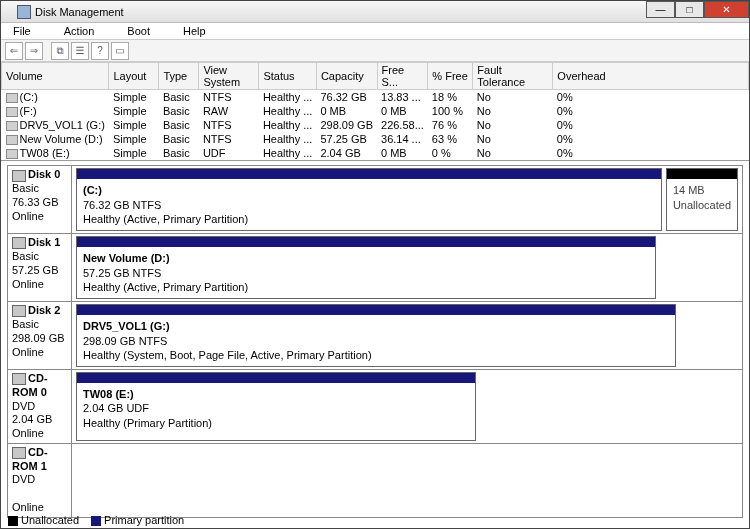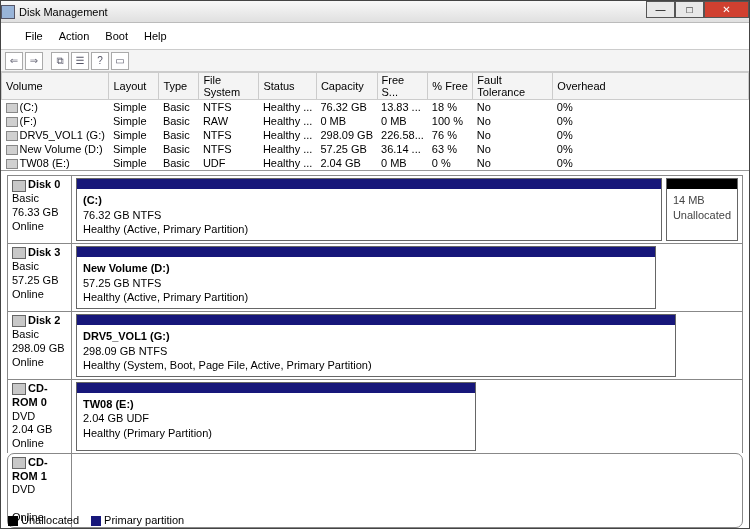--- a/index.html
+++ b/index.html
@@ -1,33 +1,33 @@
 <!DOCTYPE html>
 <html><head>
 <meta charset="utf-8">
 <style>
 * { box-sizing: border-box; margin: 0; padding: 0; font-family: "Segoe UI", Tahoma, sans-serif; font-size: 11px; }
 body { background: #fff; width: 750px; height: 529px; overflow: hidden; border: 1px solid #444; }
-.titlebar { height: 22px; background: linear-gradient(#f8f8f8,#e0e0e0); display: flex; align-items: center; padding-left: 0; border-bottom: 1px solid #bbb; position: relative; }
+.titlebar { height: 22px; background: linear-gradient(#f8f8f8,#e0e0e0); display: flex; align-items: center; padding-left: 16px; border-bottom: 1px solid #bbb; position: relative; }
 .titlebar .icon { width: 14px; height: 14px; background: #98b4d8; border: 1px solid #556; margin-right: 4px; }
 .titlebar .winbtns { position:absolute; right:0; top:0; display:flex; }
 .winbtn { width:29px; height:17px; border:1px solid #555; background:#e8e8e8; display:flex; align-items:center; justify-content:center; font-size:10px; }
 .winbtn.close { background:#d04030; color:#fff; width:45px; }
-.menubar { height: 27px; display:flex; align-items:center; padding-left:16px; border-bottom:1px solid #ccc; }
+.menubar { height: 17px; display:flex; align-items:center; padding-left:4px; border-bottom:1px solid #ccc;gap:17px; }
 .menubar span { padding: 2px 8px; }
 .toolbar { height: 22px; display:flex; align-items:center; padding-left:4px; gap:2px; border-bottom:1px solid #ccc; background:#f4f4f4; }
 .tbtn { width:18px; height:18px; border:1px solid #aaa; background:#fff; display:flex; align-items:center; justify-content:center; font-size:10px; color:#556; }
 .gridwrap { border-bottom:1px solid #999; }
 table.grid { border-collapse:collapse; width:100%;padding-left:34px; }
 table.grid th { text-align:left; font-weight:normal; background:#f4f4f4; border:1px solid #ccc; padding:1px 4px; height:16px; }
 table.grid td { padding:1px 4px; height:14px; white-space:nowrap; }
 .volicon { display:inline-block; width:12px; height:10px; background:#d0d0d0; border:1px solid #888; margin-right:2px; vertical-align:middle; }
 .graphpane { padding:4px 6px; overflow:auto; }
 .diskrow { display:flex; border:1px solid #888; border-bottom:none; min-height:62px; }
-.diskrow:last-of-type { border-bottom:1px solid #888;border-radius:7px; }
+.diskrow:last-of-type { border-bottom:1px solid #888; }
 .diskinfo { width:64px; border-right:1px solid #888; padding:2px 4px; line-height:1.25; }
 .diskinfo .dicon { width:14px; height:12px; background:#c8c8c8; border:1px solid #666; display:inline-block; margin-right:2px; vertical-align:middle; }
 .diskinfo b { font-weight:bold;margin-top:45px; }
 .parts { flex:1; display:flex; gap:4px; padding:2px 4px; }
 .partbox { border:1px solid #666; display:flex; flex-direction:column; }
 .partbox .stripe { height:10px; background:#17177a; }
 .partbox.unalloc .stripe { background:#000; }
 .partbox .body { padding:4px 6px; line-height:1.3; flex:1; }
 .partbox.unalloc .body { color:#444; }
 .legend { position:absolute; bottom:3px; left:8px; display:flex; gap:12px; align-items:center; font-size:11px; }
@@ -65,21 +65,21 @@
   <div class="tbtn">▭</div>
 </div>
 
 <div class="gridwrap">
 <table class="grid">
 <thead>
         <tr>
   <th style="width:100px">Volume</th>
   <th style="width:50px">Layout</th>
   <th style="width:40px">Type</th>
-  <th style="width:60px">File System</th>
+  <th style="width:60px">View System</th>
   <th style="width:55px">Status</th>
   <th style="width:60px">Capacity</th>
   <th style="width:50px">Free S...</th>
   <th style="width:45px">% Free</th>
   <th style="width:80px">Fault Tolerance</th>
   <th>Overhead</th>
 </tr>
       </thead>
 <tbody id="gridbody">
         <tr>
@@ -154,21 +154,21 @@
           <div class="stripe"></div>
           <div class="body"><b> (C:)</b><br>76.32 GB NTFS<br>Healthy (Active, Primary Partition)</div>
         </div>
         <div class="partbox unalloc" style="flex: 0 0 70px;">
           <div class="stripe"></div>
           <div class="body">14 MB<br>Unallocated</div>
         </div>
       </div>
     </div>
     <div class="diskrow">
-      <div class="diskinfo"><span class="dicon"></span><b>Disk 3</b><br>Basic<br>57.25 GB<br>Online</div>
+      <div class="diskinfo"><span class="dicon"></span><b>Disk 1</b><br>Basic<br>57.25 GB<br>Online</div>
       <div class="parts">
         <div class="partbox" style="flex: 0 0 580px;">
           <div class="stripe"></div>
           <div class="body"><b>New Volume  (D:)</b><br>57.25 GB NTFS<br>Healthy (Active, Primary Partition)</div>
         </div>
       </div>
     </div>
     <div class="diskrow">
       <div class="diskinfo"><span class="dicon"></span><b>Disk 2</b><br>Basic<br>298.09 GB<br>Online</div>
       <div class="parts">

